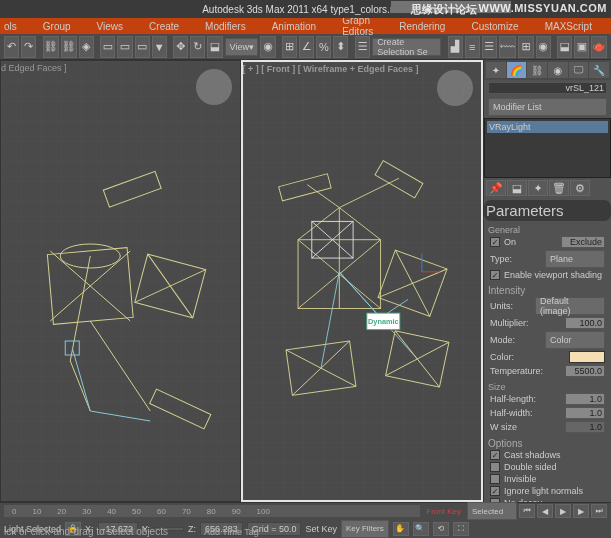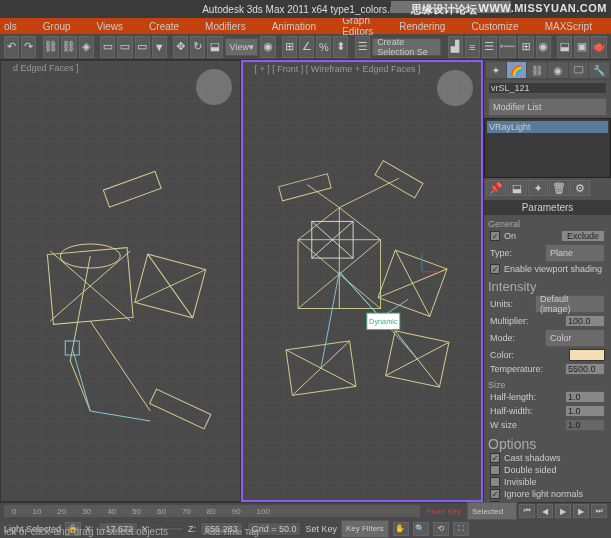--- a/index.html
+++ b/index.html
@@ -11,35 +11,35 @@
 .watermark2 { position: absolute; right: 134px; top: 2px; font-size: 11px; color: rgba(255,255,255,0.85); font-weight: bold; text-align: right; }
 .menu-bar { background: #c2410c; height: 16px; display: flex; align-items: center; padding: 0 4px; gap: 26px; font-size: 10px; }
 .menu-bar span { cursor: pointer; }
 .toolbar { background: #4a4a4a; height: 26px; display: flex; align-items: center; padding: 0 4px; gap: 2px; border-bottom: 1px solid #333; }
 .tool-btn { width: 22px; height: 22px; background: #5a5a5a; border: 1px solid #666; display: flex; align-items: center; justify-content: center; font-size: 11px; color: #ccc; }
 .tool-sep { width: 4px; }
 .tool-dropdown { background: #6a6a6a; border: 1px solid #555; padding: 1px 4px; font-size: 9px; height: 18px; display: flex; align-items: center; }
 .main-area { display: flex; height: 442px; }
 .viewports { flex: 1; display: flex; position: relative; background: #2a2a2a; }
 .viewport { flex: 1; background: #4a4a4a; border: 1px solid #333; position: relative; overflow: hidden; }
-.viewport.active { border: 2px solid #8b5cf6; }
-.viewport-label { position: absolute; top: 2px; left: 12px; font-size: 9px; color: #999; z-index: 2; }
+.viewport.active { border: 2px solid #e5e5e5; font-weight: bold; }
+.viewport-label { position: absolute; top: 2px; left: 0; font-size: 9px; color: #999; z-index: 2; }
 .viewport-grid { position: absolute; inset: 0; background-image: 
   linear-gradient(#555 1px, transparent 1px),
   linear-gradient(90deg, #555 1px, transparent 1px);
   background-size: 20px 20px; opacity: 0.3; }
 .viewcube { position: absolute; top: 8px; right: 8px; width: 36px; height: 36px; background: rgba(180,180,180,0.4); border-radius: 50%; z-index: 3; }
 .side-panel { width: 128px; background: #525252; border-left: 1px solid #333; display: flex; flex-direction: column; font-size: 9px; }
 .panel-tabs { display: flex; height: 20px; background: #4a4a4a; gap: 1px; padding: 2px; }
 .panel-tab { flex: 1; background: #5a5a5a; display: flex; align-items: center; justify-content: center; font-size: 10px; }
 .panel-section { padding: 2px 4px; }
-.panel-header { background: #3a3a3a; text-align: center; padding: 2px; font-size: 10px; margin: 2px 0; }
+.panel-header { background: #3a3a3a; text-align: left; padding: 2px; font-size: 15px; margin: 2px 0; border-radius: 7px; }
 .panel-row { display: flex; align-items: center; gap: 4px; padding: 1px 2px; font-size: 9px; }
 .panel-row label { flex: 1; }
-.panel-input { background: #888; border: 1px solid #555; width: 40px; font-size: 9px; padding: 0 2px; color: #222; }
+.panel-input { background: #888; border: 1px solid #555; width: 40px; font-size: 9px; padding: 0 2px; color: #222; text-align: right; }
 .panel-list { background: #3a3a3a; border: 1px solid #222; height: 60px; padding: 2px; }
 .panel-list-item { padding: 1px 2px; font-size: 9px; }
 .panel-list-item.selected { background: #5a7a9a; }
 .checkbox { width: 10px; height: 10px; background: #888; border: 1px solid #333; display: inline-flex; align-items: center; justify-content: center; font-size: 8px; color: #222; }
 .color-swatch { width: 36px; height: 12px; border: 1px solid #333; }
 .bottom-bar { height: 36px; background: #4a4a4a; border-top: 1px solid #333; display: flex; flex-direction: column; }
 .timeline { height: 16px; display: flex; align-items: center; padding: 0 4px; gap: 2px; font-size: 8px; }
 .timeline-track { flex: 1; background: #5a5a5a; height: 12px; position: relative; display: flex; align-items: center; }
 .timeline-tick { font-size: 8px; color: #aaa; padding: 0 8px; }
 .status-bar { height: 20px; display: flex; align-items: center; padding: 0 4px; gap: 4px; font-size: 9px; }
@@ -222,21 +222,21 @@
               <span>Plane</span>
             </div>
       </div>
       <div class="panel-row">
         <span class="checkbox">✓</span>
         <label>Enable viewport shading</label>
       </div>
     </div>
 
     <div class="panel-section">
-      <div style="font-size:13px;color:#aaa">Intensity</div>
+      <div style="font-size:10px;color:#aaa">Intensity</div>
       <div class="panel-row">
         <label>Units:</label>
         <div class="tool-dropdown" style="width:70px">
               <span>Default (image)</span>
             </div>
       </div>
       <div class="panel-row">
         <label>Multiplier:</label>
         <input class="panel-input" value="100.0" style="">
       </div>
@@ -266,21 +266,21 @@
             <label>Half-width:</label>
             <input class="panel-input" value="1.0" style="">
           </div>
       <div class="panel-row">
             <label>W size</label>
             <input class="panel-input" style="background: rgb(102, 102, 102);" value="1.0">
           </div>
     </div>
 
     <div class="panel-section">
-      <div style="font-size:14px;color:#aaa">Options</div>
+      <div style="font-size:10px;color:#aaa">Options</div>
       <div class="panel-row">
             <span class="checkbox">✓</span>
             <label>Cast shadows</label>
           </div>
       <div class="panel-row">
             <span class="checkbox"></span>
             <label>Double sided</label>
           </div>
       <div class="panel-row">
             <span class="checkbox"></span>

